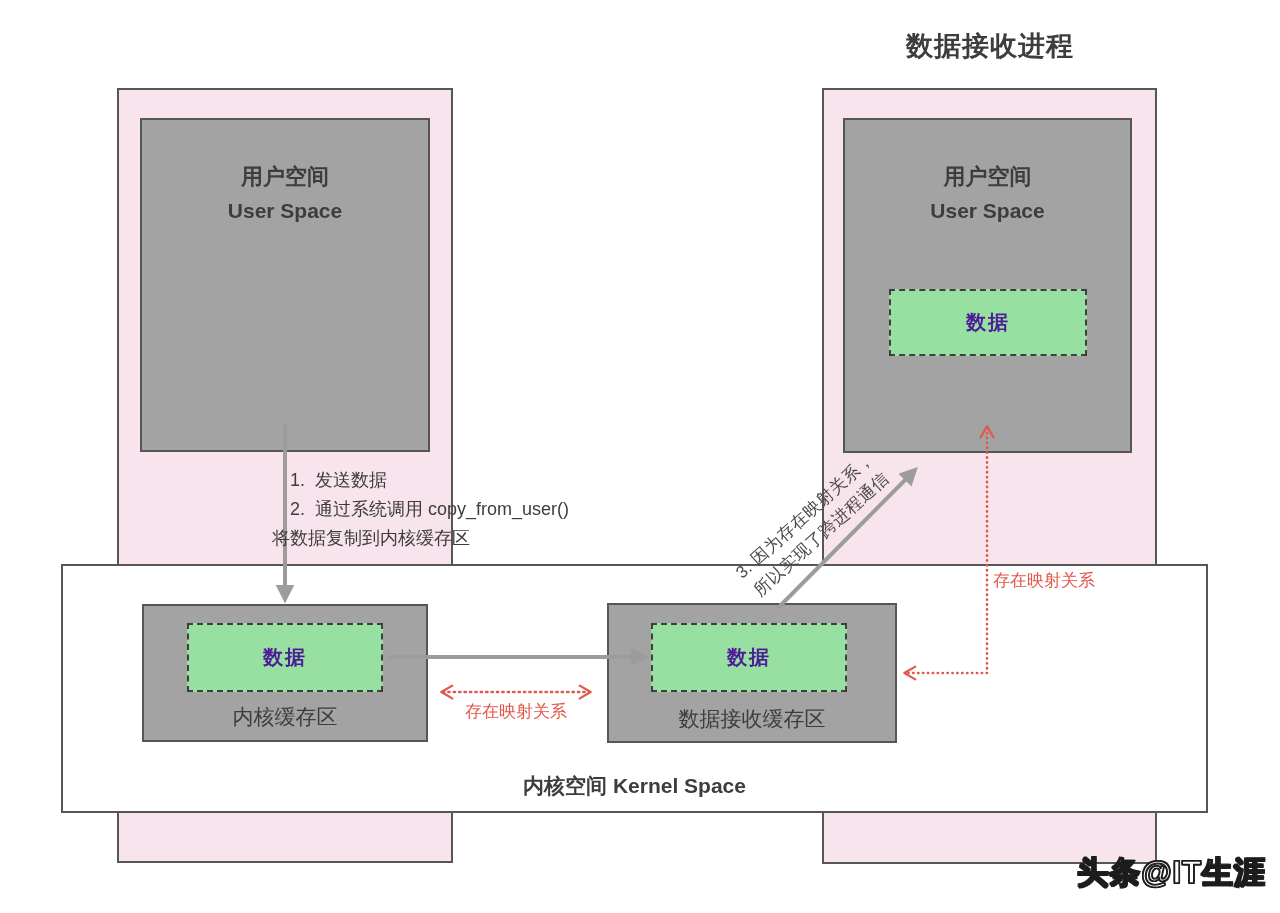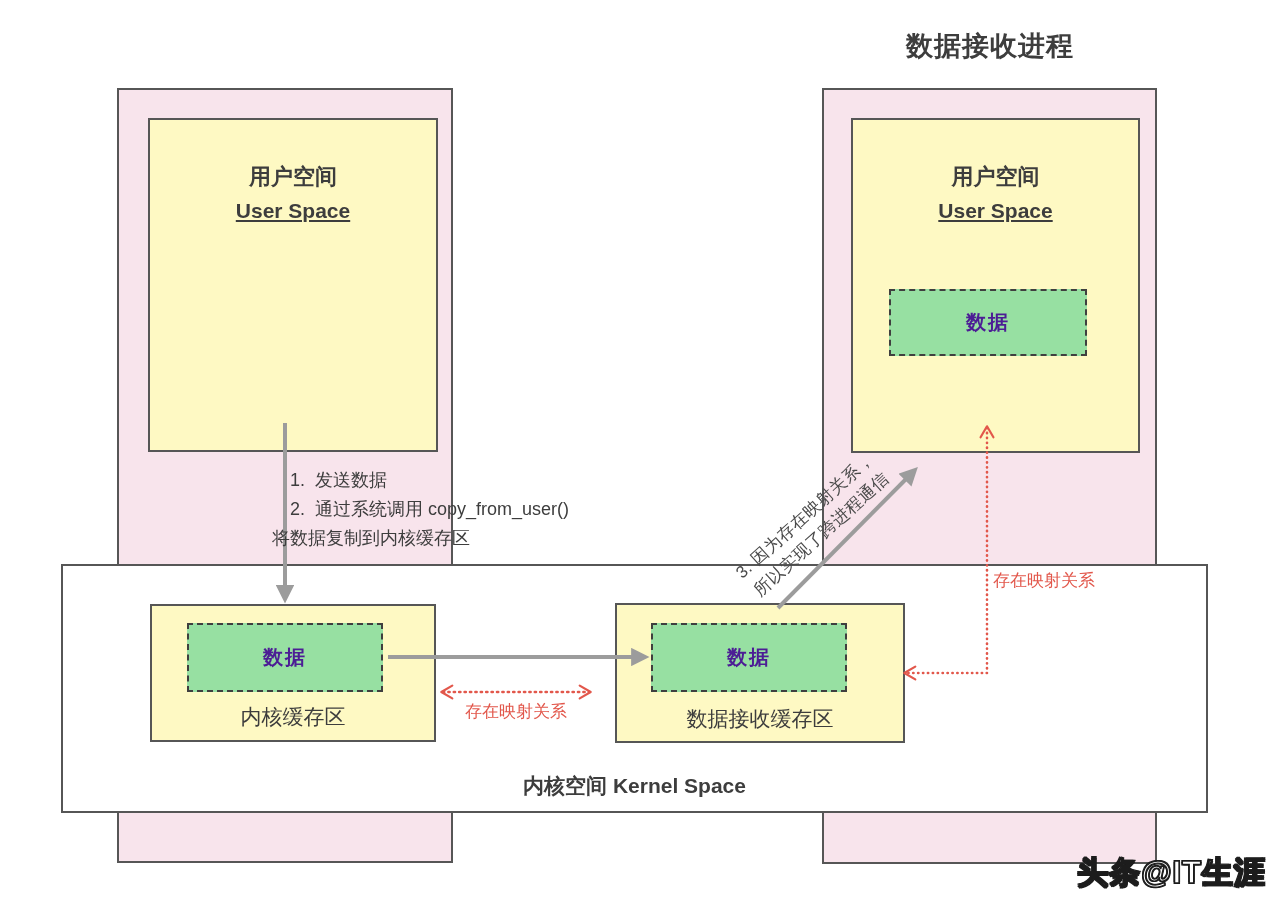--- a/index.html
+++ b/index.html
@@ -5,29 +5,29 @@
   html,body{margin:0;padding:0;background:#ffffff;}
   .canvas{
     position:relative;width:1280px;height:913px;background:#ffffff;overflow:hidden;
     font-family:"Liberation Sans","DejaVu Sans",sans-serif;color:#3d3d3d;
   }
   
   .process-box{position:absolute;background:#f8e4ec;border:2px solid #565656;box-sizing:border-box;z-index:1;}
   
   .kernel-box{position:absolute;background:#ffffff;border:2px solid #565656;box-sizing:border-box;z-index:2;}
   
-  .white-box{position:absolute;background:#fef9c3;border:2px solid #565656;box-sizing:border-box;z-index:3;margin-left:8px;}
+  .white-box{position:absolute;background:#a3a3a3;border:2px solid #565656;box-sizing:border-box;z-index:3;}
   
   .green-box{position:absolute;background:#97e0a2;border:2px dashed #3f3f3f;box-sizing:border-box;z-index:4;
     display:flex;align-items:center;justify-content:center;}
   .data-label{color:#4c1d95;font-size:20px;font-weight:600;letter-spacing:2px;}
   .proc-title{position:absolute;top:28px;font-size:27px;font-weight:bold;text-align:center;z-index:5;color:#3d3d3d;letter-spacing:1px;}
   .us-text{position:absolute;width:100%;top:40px;text-align:center;z-index:5;line-height:34px;}
   .us-cn{font-size:22px;font-weight:bold;}
-  .us-en{font-size:21px;font-weight:bold;text-decoration:underline;}
+  .us-en{font-size:21px;font-weight:bold;}
   .buf-label{position:absolute;width:100%;text-align:center;font-size:21px;z-index:5;color:#3d3d3d;}
   .kernel-label{position:absolute;text-align:center;font-size:21px;font-weight:600;z-index:5;color:#3d3d3d;}
   .step-line{position:absolute;font-size:18px;z-index:6;white-space:pre;color:#3d3d3d;}
   .map-label{position:absolute;font-size:17px;color:#e2574b;z-index:6;}
   .diag-text{
     position:absolute;left:677px;top:500px;width:272px;z-index:6;
     transform:rotate(-42deg);transform-origin:center center;
     text-align:center;font-size:17px;line-height:25px;color:#4a4a4a;letter-spacing:0.5px;
   }
   .arrows{position:absolute;left:0;top:0;z-index:5;pointer-events:none;}

